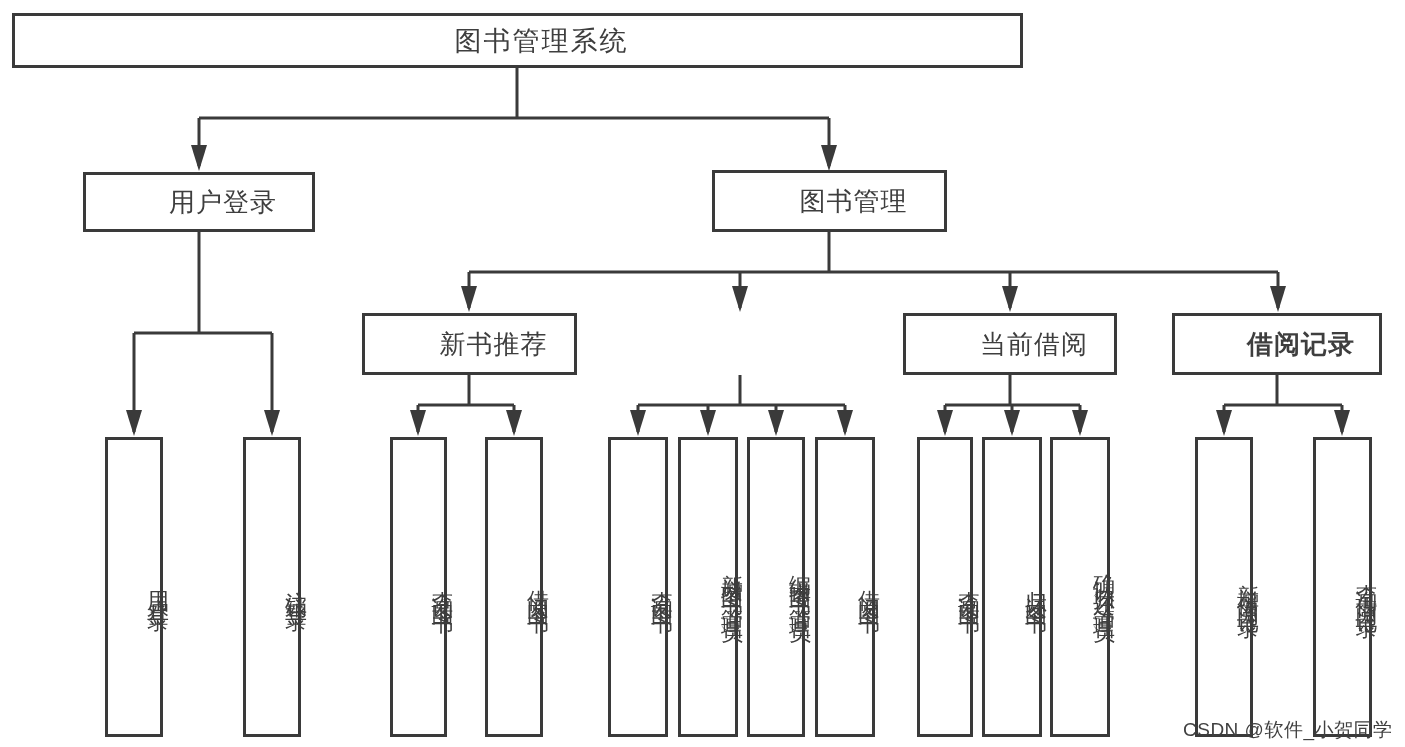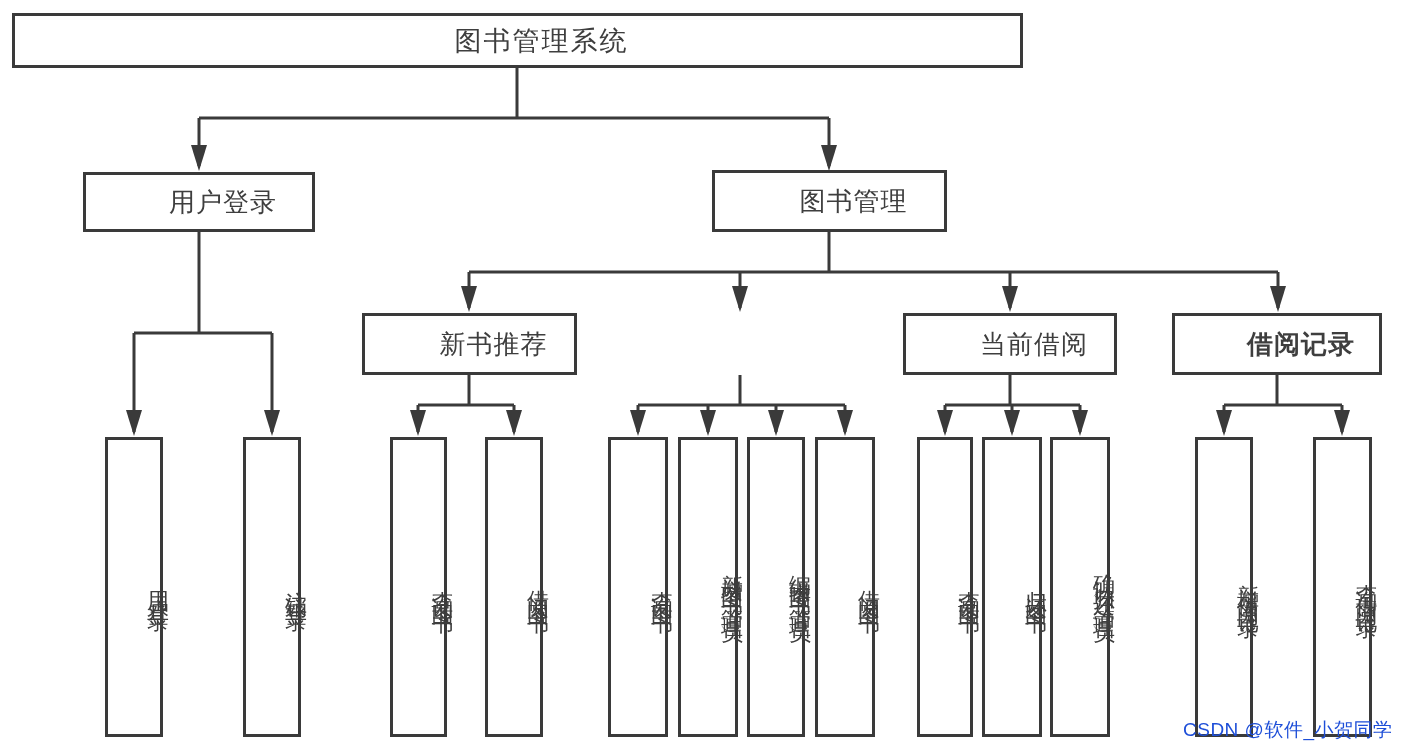--- a/index.html
+++ b/index.html
@@ -103,15 +103,15 @@
   <div class="box vbox" style="left:608px; top:437px; width:60px; height:300px;">查询图书</div>
   <div class="box vbox" style="left:678px; top:437px; width:60px; height:300px;">新增图书（管理员）</div>
   <div class="box vbox" style="left:747px; top:437px; width:58px; height:300px;">编辑图书（管理员）</div>
   <div class="box vbox" style="left:815px; top:437px; width:60px; height:300px;">借阅图书</div>
   <div class="box vbox" style="left:917px; top:437px; width:56px; height:300px;">查询图书</div>
   <div class="box vbox" style="left:982px; top:437px; width:60px; height:300px;">归还图书</div>
   <div class="box vbox" style="left:1050px; top:437px; width:60px; height:300px;">确认归还（管理员）</div>
   <div class="box vbox" style="left:1195px; top:437px; width:58px; height:300px;">新增借阅记录</div>
   <div class="box vbox" style="left:1313px; top:437px; width:59px; height:300px;">查询借阅记录</div>
 
-  <div class="watermark" style="color: #1d4ed8;">CSDN @软件_小贺同学</div>
+  <div class="watermark" style="color: #404040;">CSDN @软件_小贺同学</div>
 
 </div>
 
 </body></html>

